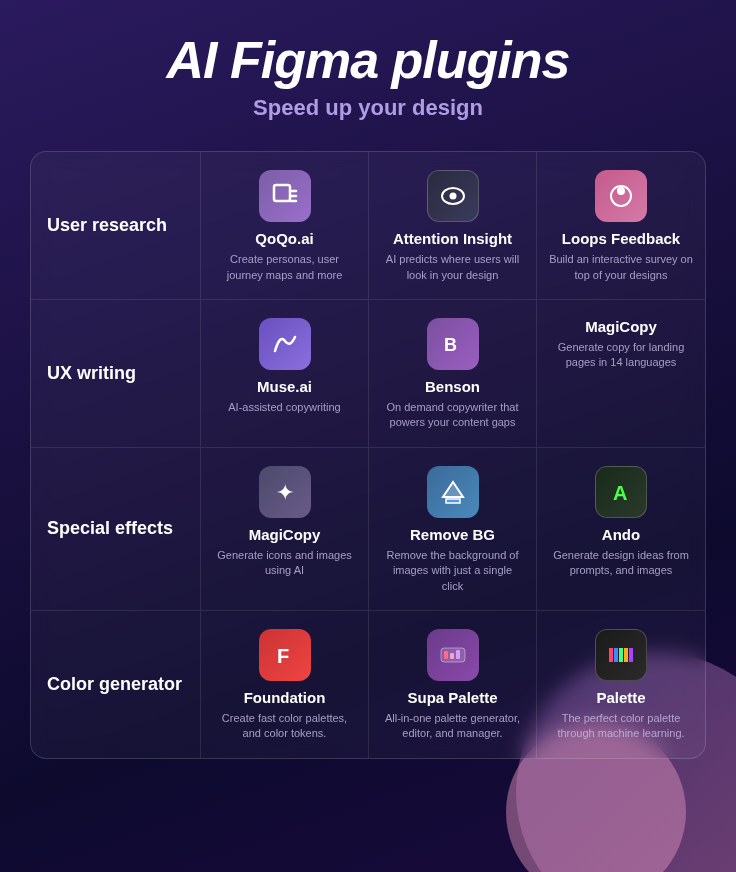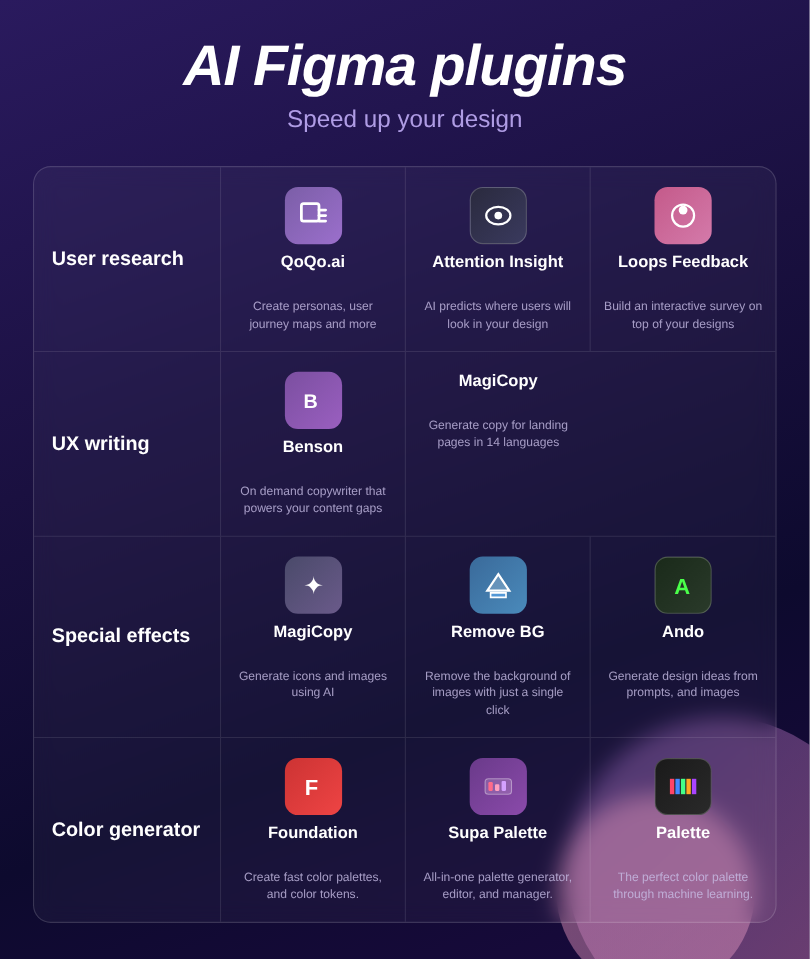--- a/index.html
+++ b/index.html
@@ -23,21 +23,21 @@
       color: #ffffff;
       line-height: 1.1;
       letter-spacing: -1px;
       font-style: italic;
     }
 
     .header-subtitle {
       font-size: 22px;
       color: rgba(200, 180, 255, 0.85);
       margin-top: 6px;
-      font-weight: 400;
+      font-weight: 700;
     }
 
     .grid-container {
       margin: 10px 30px 0;
       border: 1px solid rgba(255,255,255,0.15);
       border-radius: 16px;
       overflow: hidden;
       background: rgba(255,255,255,0.04);
       backdrop-filter: blur(10px);
       position: relative;
@@ -93,21 +93,20 @@
       font-size: 15px;
       font-weight: 700;
       color: #ffffff;
       margin-bottom: 5px;
     }
 
     .plugin-desc {
       font-size: 11px;
       color: rgba(200, 190, 230, 0.8);
       line-height: 1.4;
-      margin-top: 20px;
     }
 
     
     .icon-qoqo { background: linear-gradient(135deg, #7b5ea7, #9b6fcc); }
     .icon-attention { background: linear-gradient(135deg, #2a2a3e, #3a3a5e); border: 1px solid rgba(255,255,255,0.2); }
     .icon-loops { background: linear-gradient(135deg, #c45a8a, #d47aaa); }
     .icon-muse { background: linear-gradient(135deg, #6a4fc0, #8a6fdd); }
     .icon-benson { background: linear-gradient(135deg, #7b4fa0, #9a5fc0); }
     .icon-magicopy { background: linear-gradient(135deg, #8a2be2, #9b3ef5); }
     .icon-magician { background: linear-gradient(135deg, #4a4a6a, #6a5a8a); }
@@ -185,20 +184,31 @@
             </svg>
           </svg>
         </div>
         <div class="plugin-name">Loops Feedback</div>
         <div class="plugin-desc">Build an interactive survey on top of your designs</div>
       </div>
     </div>
     <div class="grid-row">
       <div class="row-label">UX writing</div>
       <div class="plugin-cell">
+        <div class="plugin-icon icon-muse">
+          <svg width="30" height="30" viewBox="0 0 30 30" xmlns="http://www.w3.org/2000/svg">
+            <svg width="30" height="30" viewBox="0 0 30 30" fill="none">
+              <path d="M5 22 Q10 5 15 12 Q20 19 25 8" stroke="white" stroke-width="2.5" fill="none" stroke-linecap="round"></path>
+            </svg>
+          </svg>
+        </div>
+        <div class="plugin-name">Muse.ai</div>
+        <div class="plugin-desc">AI-assisted copywriting</div>
+      </div>
+      <div class="plugin-cell">
         <div class="plugin-icon icon-benson">
           <svg width="30" height="30" viewBox="0 0 30 30" xmlns="http://www.w3.org/2000/svg">
             <text style="font-size:18px;font-weight:bold;fill:white;font-family:Arial" x="6" y="22">B</text>
           </svg>
         </div>
         <div class="plugin-name">Benson</div>
         <div class="plugin-desc">On demand copywriter that powers your content gaps</div>
       </div>
       <div class="plugin-cell">
         <div class="plugin-name">MagiCopy</div>

